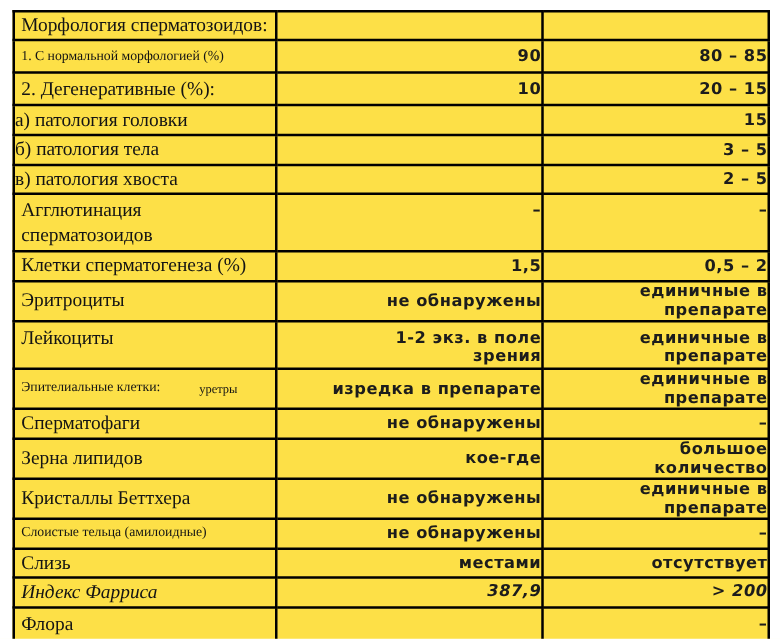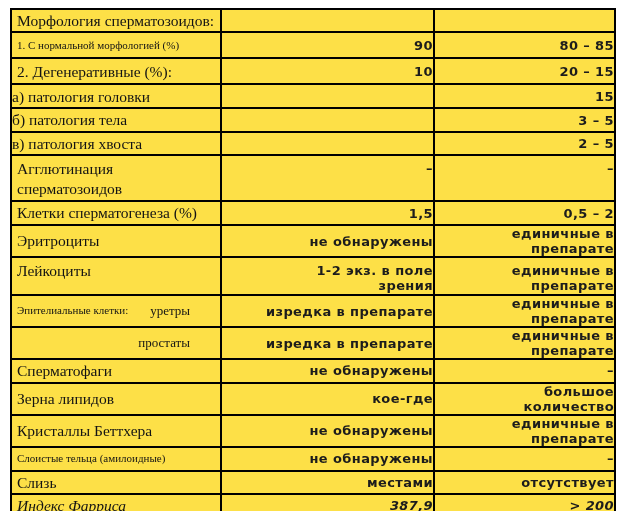--- a/index.html
+++ b/index.html
@@ -45,21 +45,21 @@
   }
   .lbl {
     font-size: 15.5px;
     line-height: 1.25;
     white-space: pre-line;
   }
   tr.sm .lbl { font-size: 11px; }
   tr.indent td.c-label { padding-left: 0; }
   .sub {
     font-family: "Liberation Serif", "DejaVu Serif", serif;
-    font-size: 13px;
+    font-size: 10px;
     margin-right: 26px;
     white-space: nowrap;
   }
   td.c-val {
     text-align: right;
     font-family: "DejaVu Sans", "Liberation Sans", sans-serif;
     font-size: 13px;
     font-weight: bold;
     letter-spacing: 0.4px;
     color: #1c1c1c;
@@ -174,30 +174,20 @@
         <tr class="sm" style="height: 26px;">
           <td class="c-label">
             <div class="labwrap">
               <span class="lbl">Эпителиальные клетки:</span>
               <span class="sub">уретры</span>
             </div>
           </td>
           <td class="c-val">изредка в препарате</td>
           <td class="c-val">единичные в препарате</td>
         </tr>
-        <tr style="height: 22px;">
-          <td class="c-label">
-            <div class="labwrap">
-              <span class="lbl"></span>
-              <span class="sub">простаты</span>
-            </div>
-          </td>
-          <td class="c-val">изредка в препарате</td>
-          <td class="c-val">единичные в препарате</td>
-        </tr>
         <tr style="height: 21px;">
           <td class="c-label">
             <div class="labwrap">
               <span class="lbl">Сперматофаги</span>
             </div>
           </td>
           <td class="c-val">не обнаружены</td>
           <td class="c-val">–</td>
         </tr>
         <tr style="height: 24px;">

